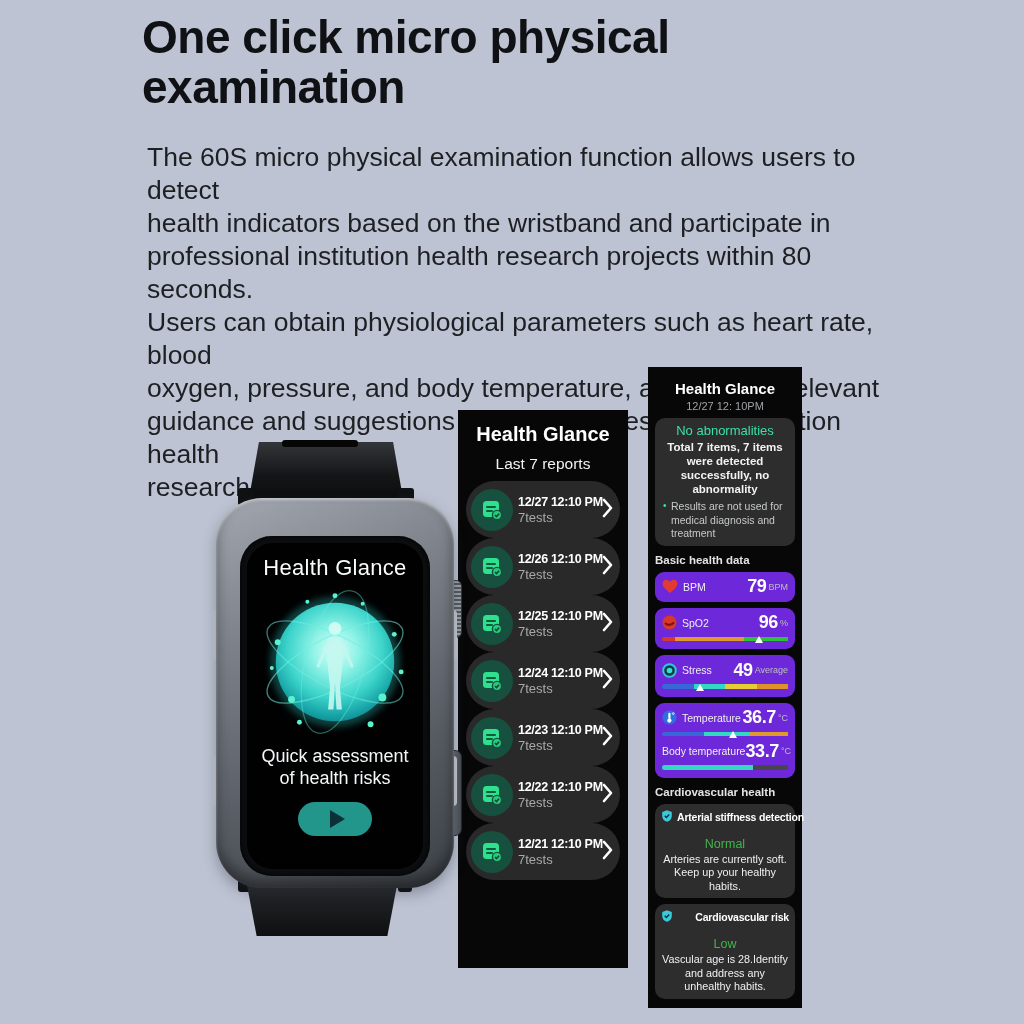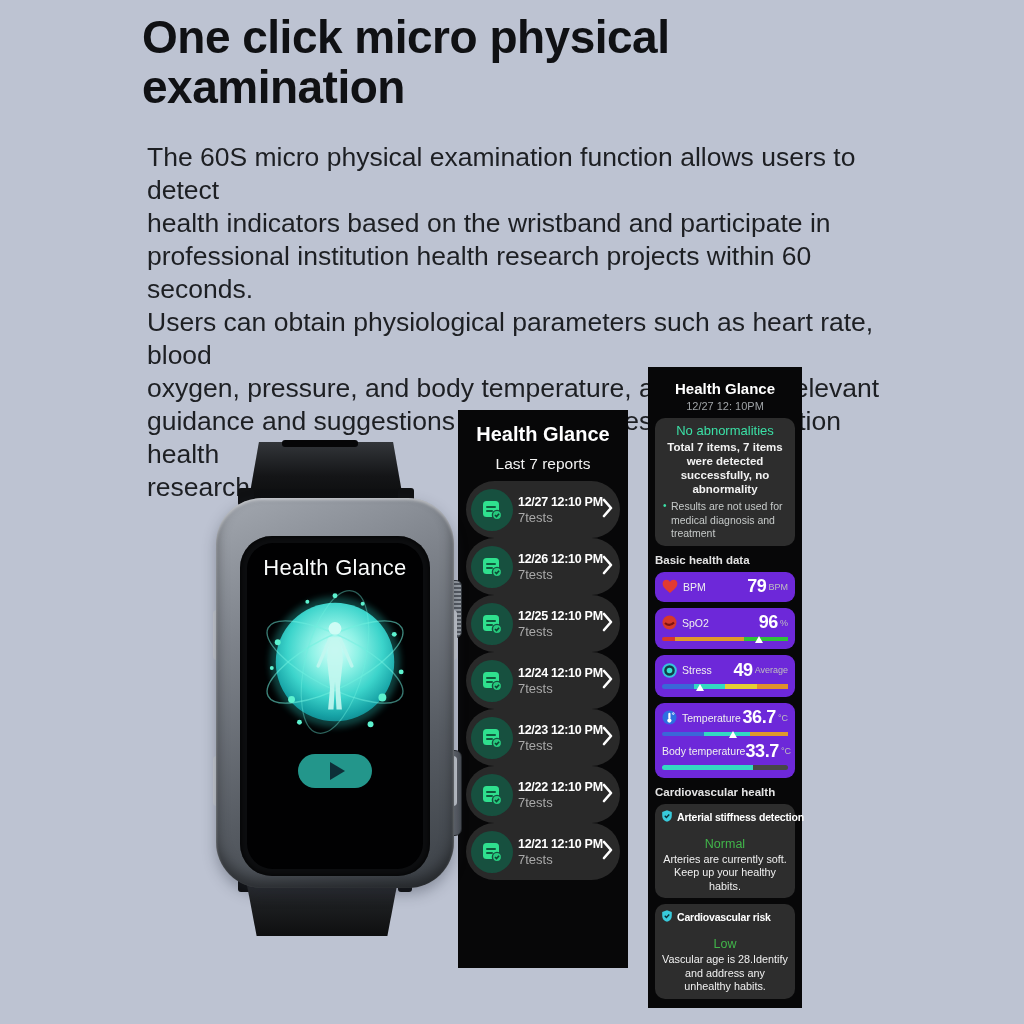--- a/index.html
+++ b/index.html
@@ -78,38 +78,38 @@
   .metric-row { display:flex; align-items:center; height:22px; }
   .metric-icon { flex:none; display:flex; }
   .metric-label { margin-left:5px; font-size:10.5px; color:#efefef; white-space:nowrap; }
   .metric-value { margin-left:auto; font-size:18px; font-weight:700; color:#fff; letter-spacing:-0.4px; }
   .metric-unit { font-size:9px; color:#bfbfbf; margin-left:2px; }
   .bar { position:relative; display:flex; height:4.5px; border-radius:2.5px; margin:3px 0 4px; }
   .bar-seg:first-child { border-radius:2.5px 0 0 2.5px; }
   .bar-seg:last-child { border-radius:0 2.5px 2.5px 0; }
   .bar-marker { position:absolute; top:-0.5px; width:0; height:0; transform:translateX(-50%);
       border-left:4.5px solid transparent; border-right:4.5px solid transparent; border-bottom:7px solid #fff; }
-  .cardio-head { display:flex; align-items:center; justify-content:flex-start; gap:4px;
+  .cardio-head { display:flex; align-items:center; justify-content:space-between; gap:4px;
       font-size:10.5px; font-weight:700; color:#fff; letter-spacing:-0.2px; white-space:nowrap; }
   .cardio-status { margin-top:12px; text-align:center; font-size:12.5px; color:#41b54a; }
   .cardio-desc { margin-top:2px; text-align:center; font-size:10.8px; color:#f0f0f0; line-height:13.5px; }
 </style>
 </head>
 <body>
 
 <div class="canvas">
 
   <div class="title">
     <div>One click micro physical</div>
     <div>examination</div>
   </div>
   <div class="body-copy">
     <div>The 60S micro physical examination function allows users to detect</div>
     <div>health indicators based on the wristband and participate in</div>
-    <div>professional institution health research projects within 60 seconds.</div>
+    <div>professional institution health research projects within 80 seconds.</div>
     <div>Users can obtain physiological parameters such as heart rate, blood</div>
     <div>oxygen, pressure, and body temperature, and provide relevant</div>
     <div>guidance and suggestions based on professional institution health</div>
     <div>research.</div>
   </div>
 
   <div class="watch">
     <div class="strap-top"></div>
     <div class="strap-top-bar"></div>
     <div class="strap-ear-l"></div>
@@ -155,20 +155,24 @@
           <circle cx="128" cy="116" r="4"></circle>
             <circle cx="80" cy="13" r="2.5"></circle>
             <circle cx="16" cy="86" r="2"></circle>
           <circle cx="147" cy="90" r="2.5"></circle>
             <circle cx="108" cy="21" r="2"></circle>
             <circle cx="52" cy="19" r="2"></circle>
           <circle cx="116" cy="143" r="3"></circle>
             <circle cx="44" cy="141" r="2.5"></circle>
         </g>
       </svg>
+      <div class="screen-caption">
+        <div>Quick assessment</div>
+        <div>of health risks</div>
+      </div>
       <div class="play-pill">
         <div class="play-tri"></div>
       </div>
     </div>
     <div class="strap-b-ear-l"></div>
     <div class="strap-b-ear-r"></div>
     <div class="strap-bottom"></div>
   </div>
 
   <div class="reports-panel">

